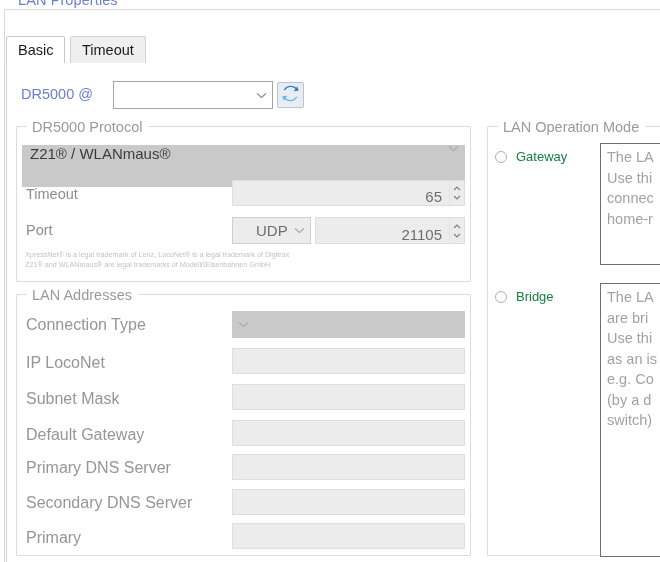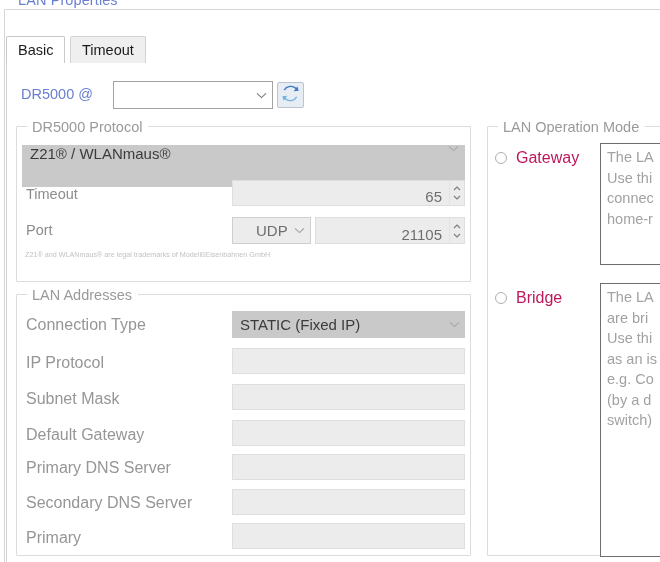--- a/index.html
+++ b/index.html
@@ -239,21 +239,21 @@
     position: absolute;
     display: flex; align-items: center; gap: 9px;
   }
   .radio-dot {
     width: 12px; height: 12px;
     border: 1px solid #b0b0b0;
     border-radius: 50%;
     background: #fdfdfd;
     flex: none;
   }
-  .radio-text { font-size: 16px; color: #be185d; white-space: nowrap; }
+  .radio-text { font-size: 13px; color: #15803d; white-space: nowrap; }
   #radio-gateway { left: 495px; top: 149px; }
   #radio-bridge  { left: 495px; top: 289px; }
 
   .desc-box {
     position: absolute;
     background: #ffffff;
     border: 1px solid #6e6e6e;
     overflow: hidden;
     padding: 3px 5px 3px 6px;
   }
@@ -349,38 +349,38 @@
       </span>
       <span>
         <svg width="8" height="5" viewBox="0 0 8 5">
             <path d="M1 1 L4 4 L7 1" fill="none" stroke="#7d7d7d" stroke-width="1.1"></path>
           </svg>
       </span>
     </div>
   </div>
 
   <div class="legal">
+    <div>XpressNet® is a legal trademark of  Lenz, LocoNet® is a legal trademark of Digitrax</div>
     <div>Z21® and WLANmaus® are legal trademarks of ModellßEisenbahnen GmbH</div>
   </div>
 
   <div class="group" id="grp-addresses">
     <div class="group-legend">LAN Addresses</div>
   </div>
 
   <div class="field-label addr-label" style="left:26px; top:316px;">Connection Type</div>
   <div class="conn-select">
-    <div class="sel-text">STATIC (Fixed IP)</div>
     <div class="chev">
       <svg width="11" height="7" viewBox="0 0 11 7">
           <path d="M1 1.3 L5.5 5.6 L10 1.3" fill="none" stroke="currentColor" stroke-width="1.1"></path>
         </svg>
     </div>
   </div>
 
-  <div class="field-label addr-label" style="left:26px; top:354px;">IP Protocol</div>
+  <div class="field-label addr-label" style="left:26px; top:354px;">IP LocoNet</div>
   <div class="addr-input" style="top:348px;"></div>
 
   <div class="field-label addr-label" style="left:26px; top:390px;">Subnet Mask</div>
   <div class="addr-input" style="top:384px;"></div>
 
   <div class="field-label addr-label" style="left:26px; top:426px;">Default Gateway</div>
   <div class="addr-input" style="top:420px;"></div>
 
   <div class="field-label addr-label" style="left:26px; top:459px;">Primary DNS Server</div>
   <div class="addr-input" style="top:454px;"></div>

